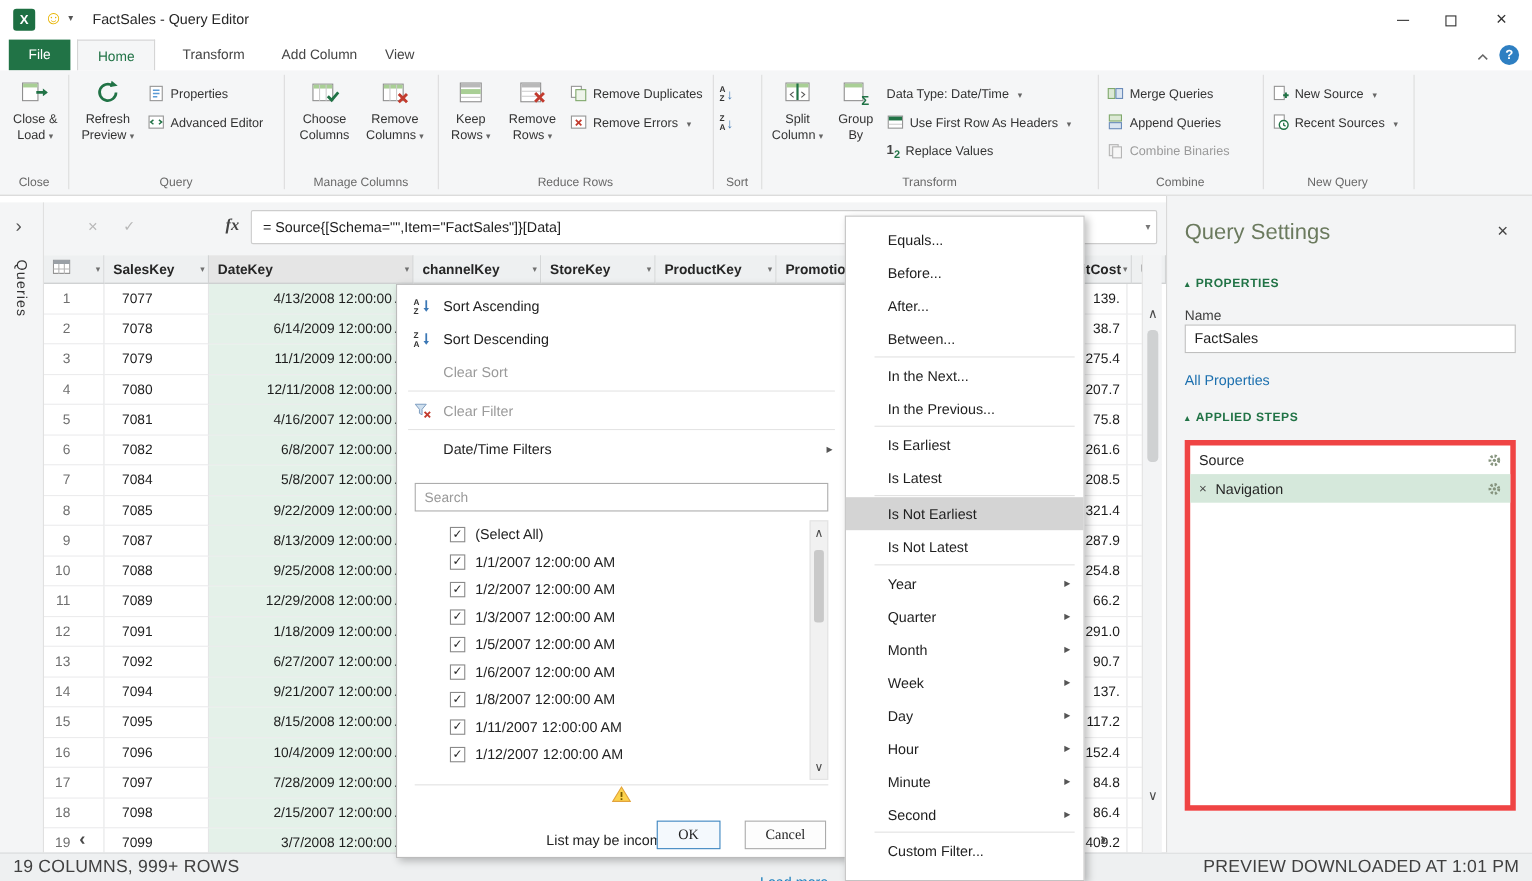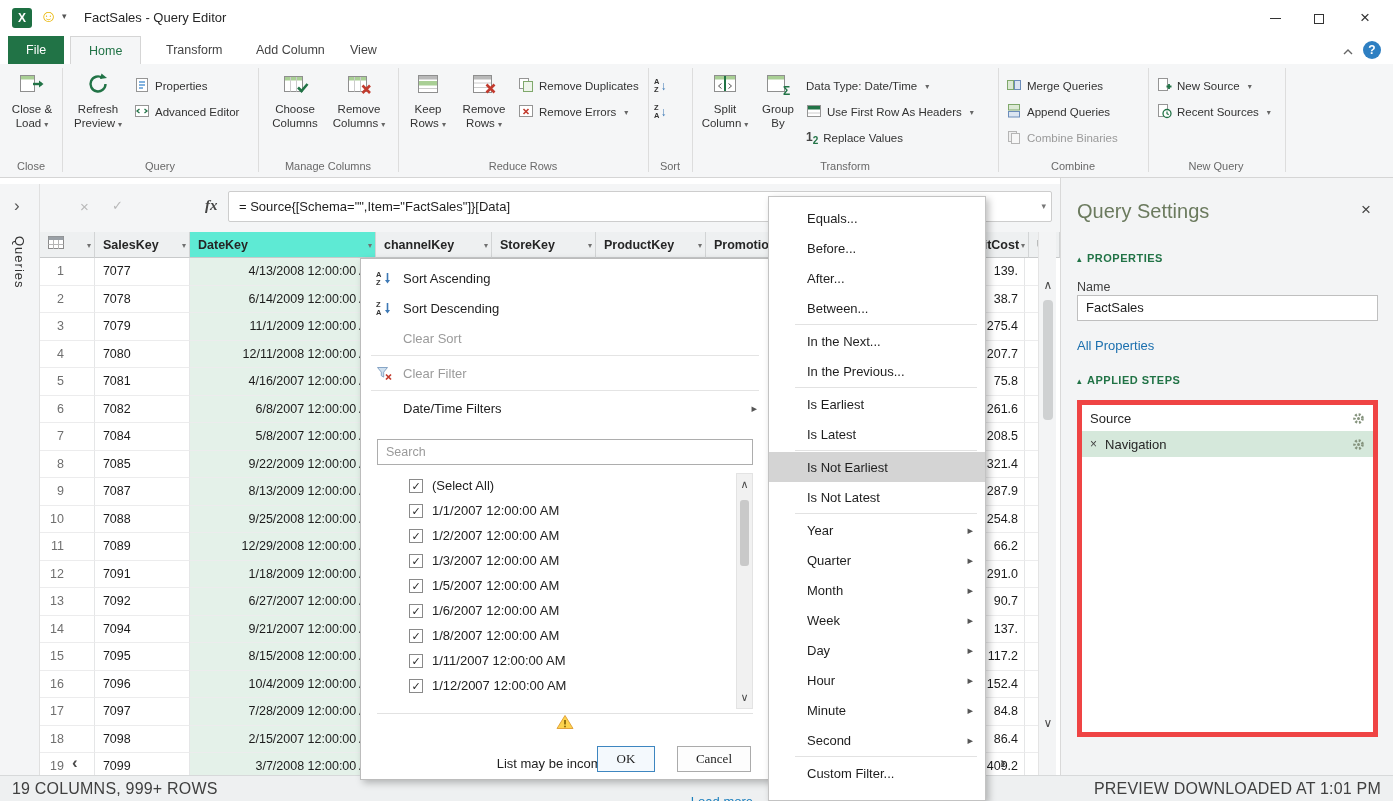--- a/index.html
+++ b/index.html
@@ -48,28 +48,28 @@
   .fdrop{position:absolute;right:14px;top:17px;font-size:9px;color:#777;}
 
   
   .qstrip{position:absolute;left:0;top:184px;width:40px;height:591px;background:#f4f5f6;border-right:1px solid #e0e0e0;}
   .qchev{position:absolute;left:14px;top:12px;font-size:17px;color:#555;}
   .qlabel{position:absolute;left:12px;top:52px;writing-mode:vertical-rl;font-size:13px;color:#333;letter-spacing:1px;}
 
   
   .ghead{position:absolute;left:40px;top:232px;height:26px;display:flex;z-index:1;}
   .gh{height:26px;border-right:1px solid #d2d4d5;border-bottom:1px solid #c8cacb;background:#eef0f1;font-weight:bold;font-size:12.5px;color:#262626;display:flex;align-items:center;padding:0 0 0 8px;position:relative;white-space:nowrap;overflow:hidden;}
-  .gh.selh{background:#5eead4;}
+  .gh.selh{background:#e5e5e5;}
   .harr{position:absolute;right:3px;top:50%;transform:translateY(-50%);font-size:8px;color:#707070;}
   .w0{width:55px;}.w1{width:95px;}.w2{width:186px;}.w3{width:116px;}.w4{width:104px;}.w5{width:110px;}.w6{width:253px;}.w7{width:70px;}.w8{width:31px;}
   .grows{position:absolute;left:40px;top:258px;width:1016px;height:517px;overflow:hidden;background:#fff;}
   .grow{display:flex;height:27.5px;}
   .gc{height:27.5px;line-height:27px;border-right:1px solid #e5e6e7;border-bottom:1px solid #ececed;padding:0 8px;white-space:nowrap;overflow:hidden;font-size:12.5px;color:#1c1c1c;}
   .gc.rn{color:#6f6f6f;text-align:right;padding-right:30px;}
-  .gc.c1{text-align:left;padding-right:42px;}
+  .gc.c1{text-align:center;padding-right:42px;}
   .gc.c2{background:#e4f1e9;border-right-color:#d4e7db;padding:0;}
   .dtx{display:block;width:calc(100% + 4px);text-align:right;white-space:nowrap;}
   .gc.c7{text-align:right;padding-right:6px;}
 
   
   .vsb{position:absolute;left:1038px;top:232px;width:18px;height:543px;background:#f3f4f5;border-left:1px solid #e4e4e4;z-index:2;}
   .vsb .thumb{position:absolute;left:4px;top:68px;width:10px;height:120px;background:#cfd1d2;border-radius:4px;}
   .sarr{position:absolute;left:0;width:18px;text-align:center;color:#4a4a4a;font-size:12px;}
   .harrbtn{position:absolute;top:753px;font-size:17px;font-weight:bold;color:#4a4a4a;z-index:2;}
 

